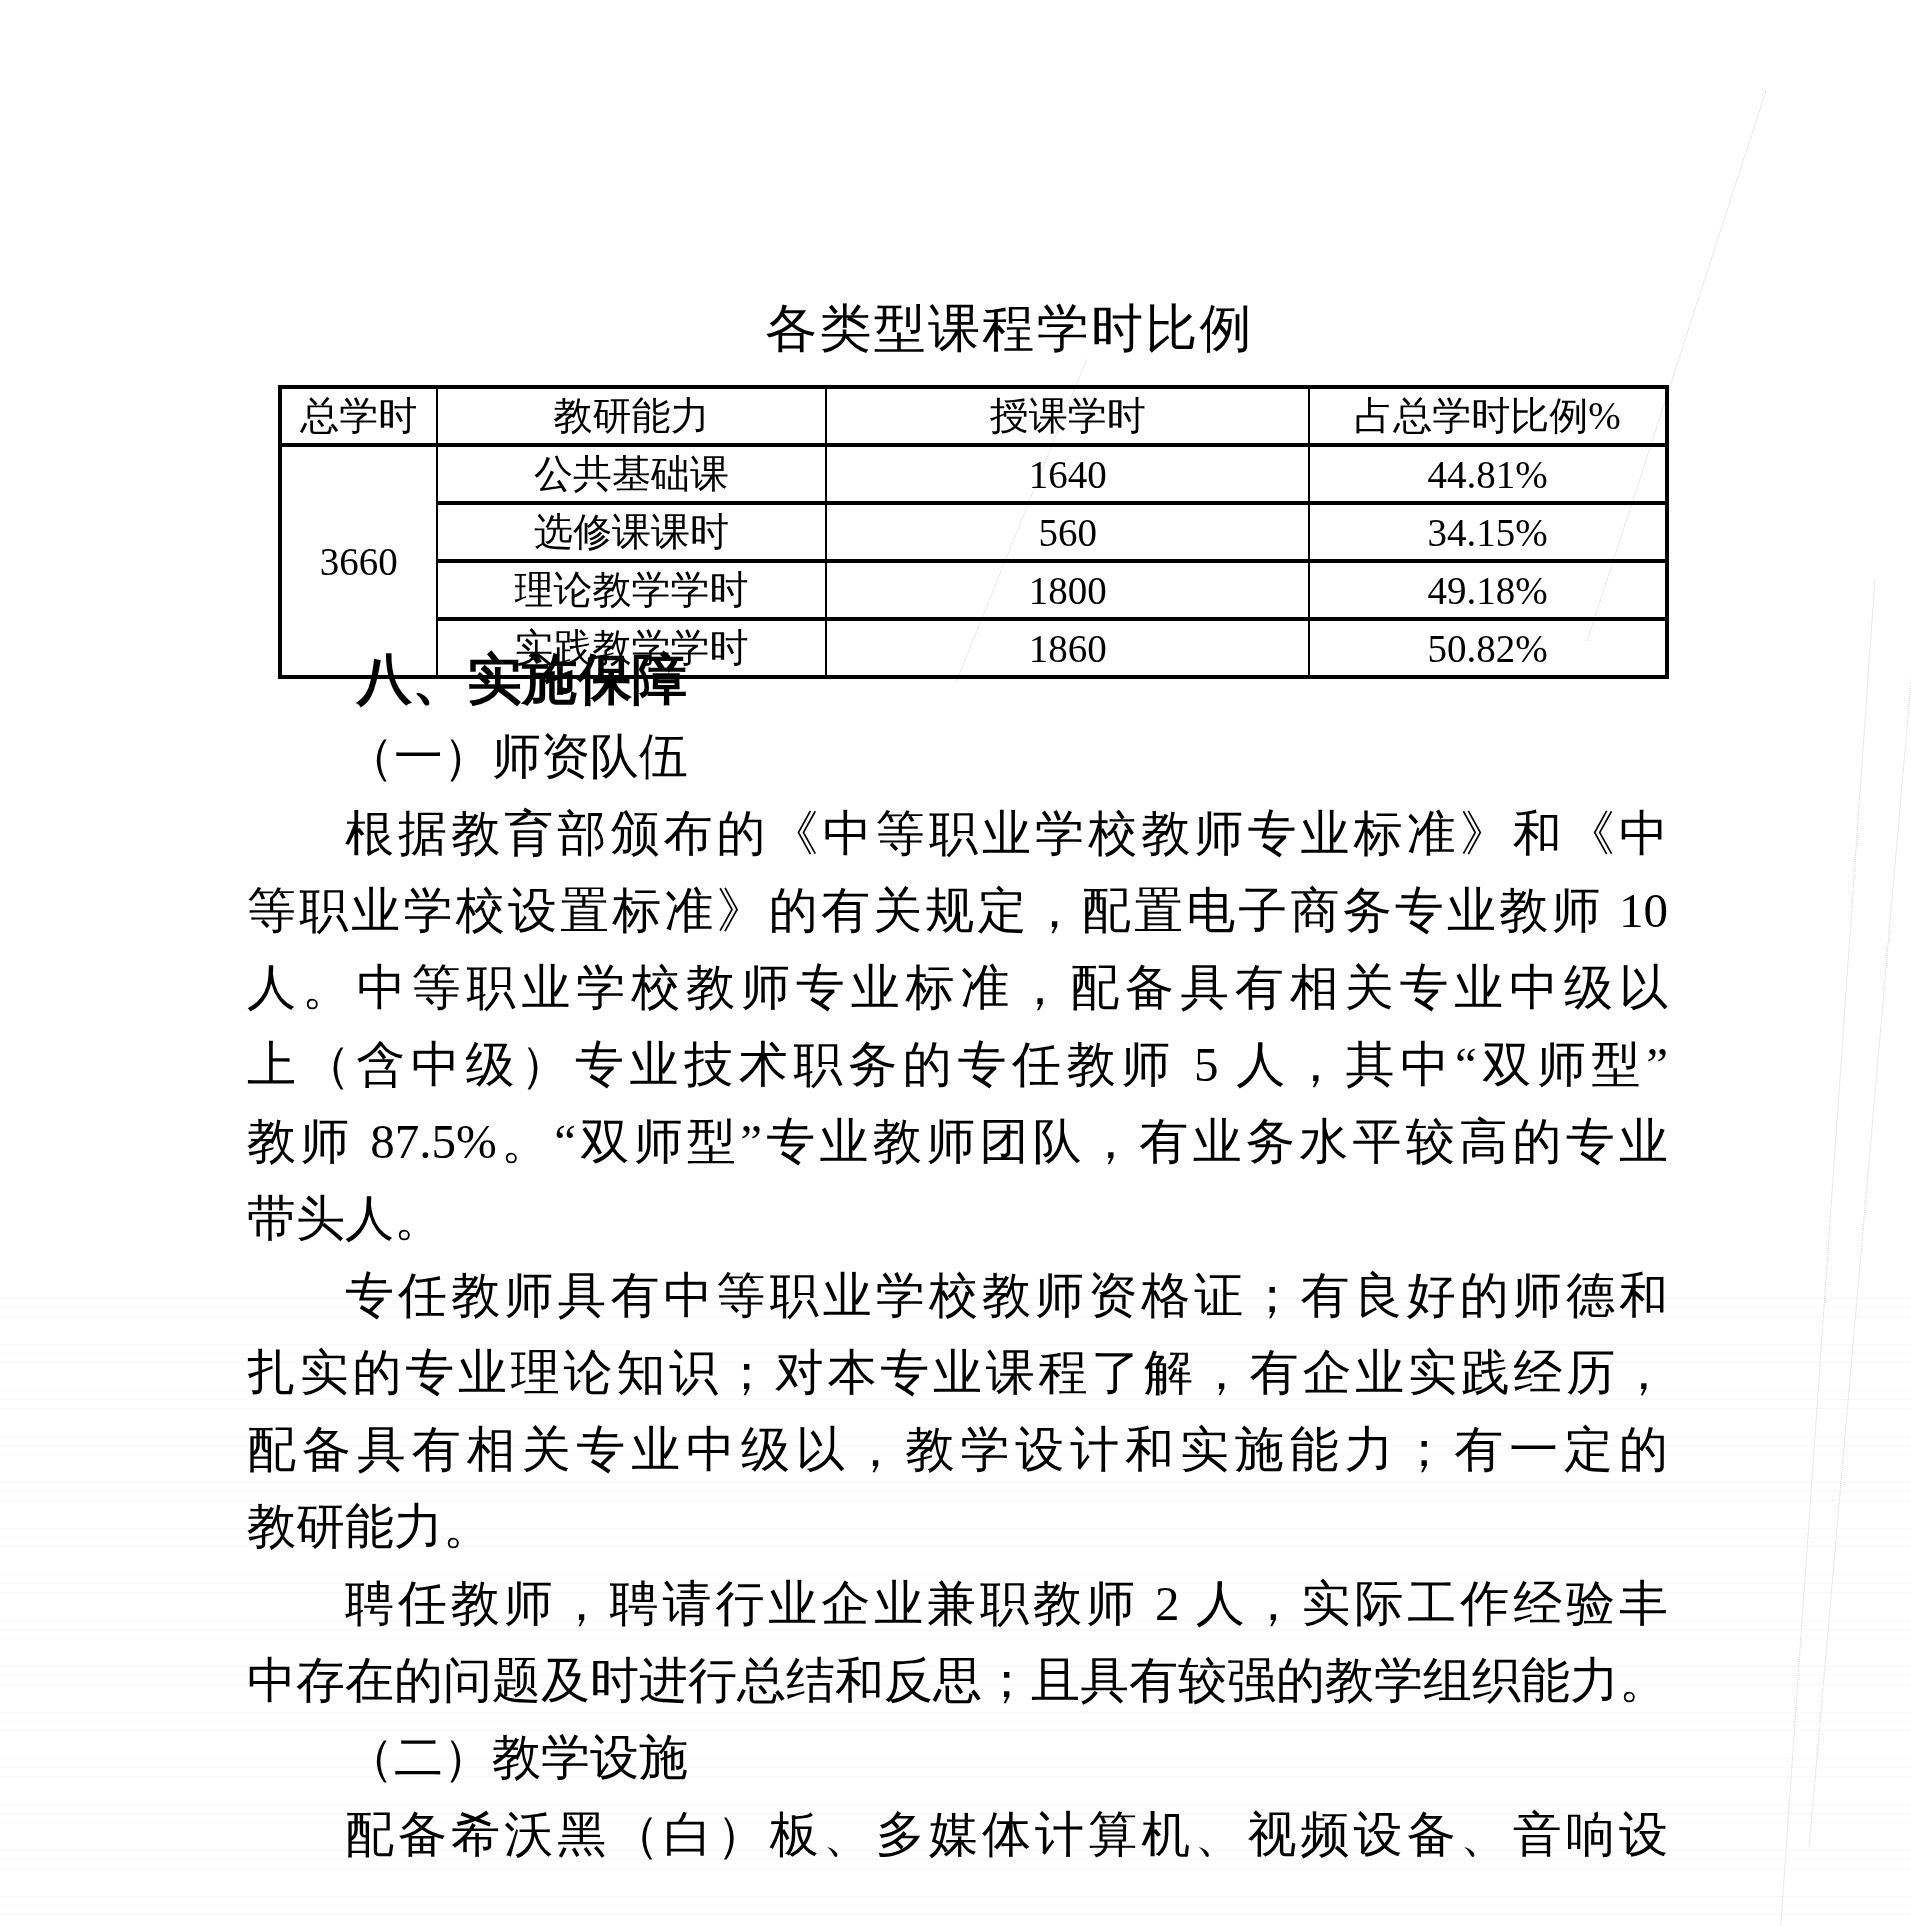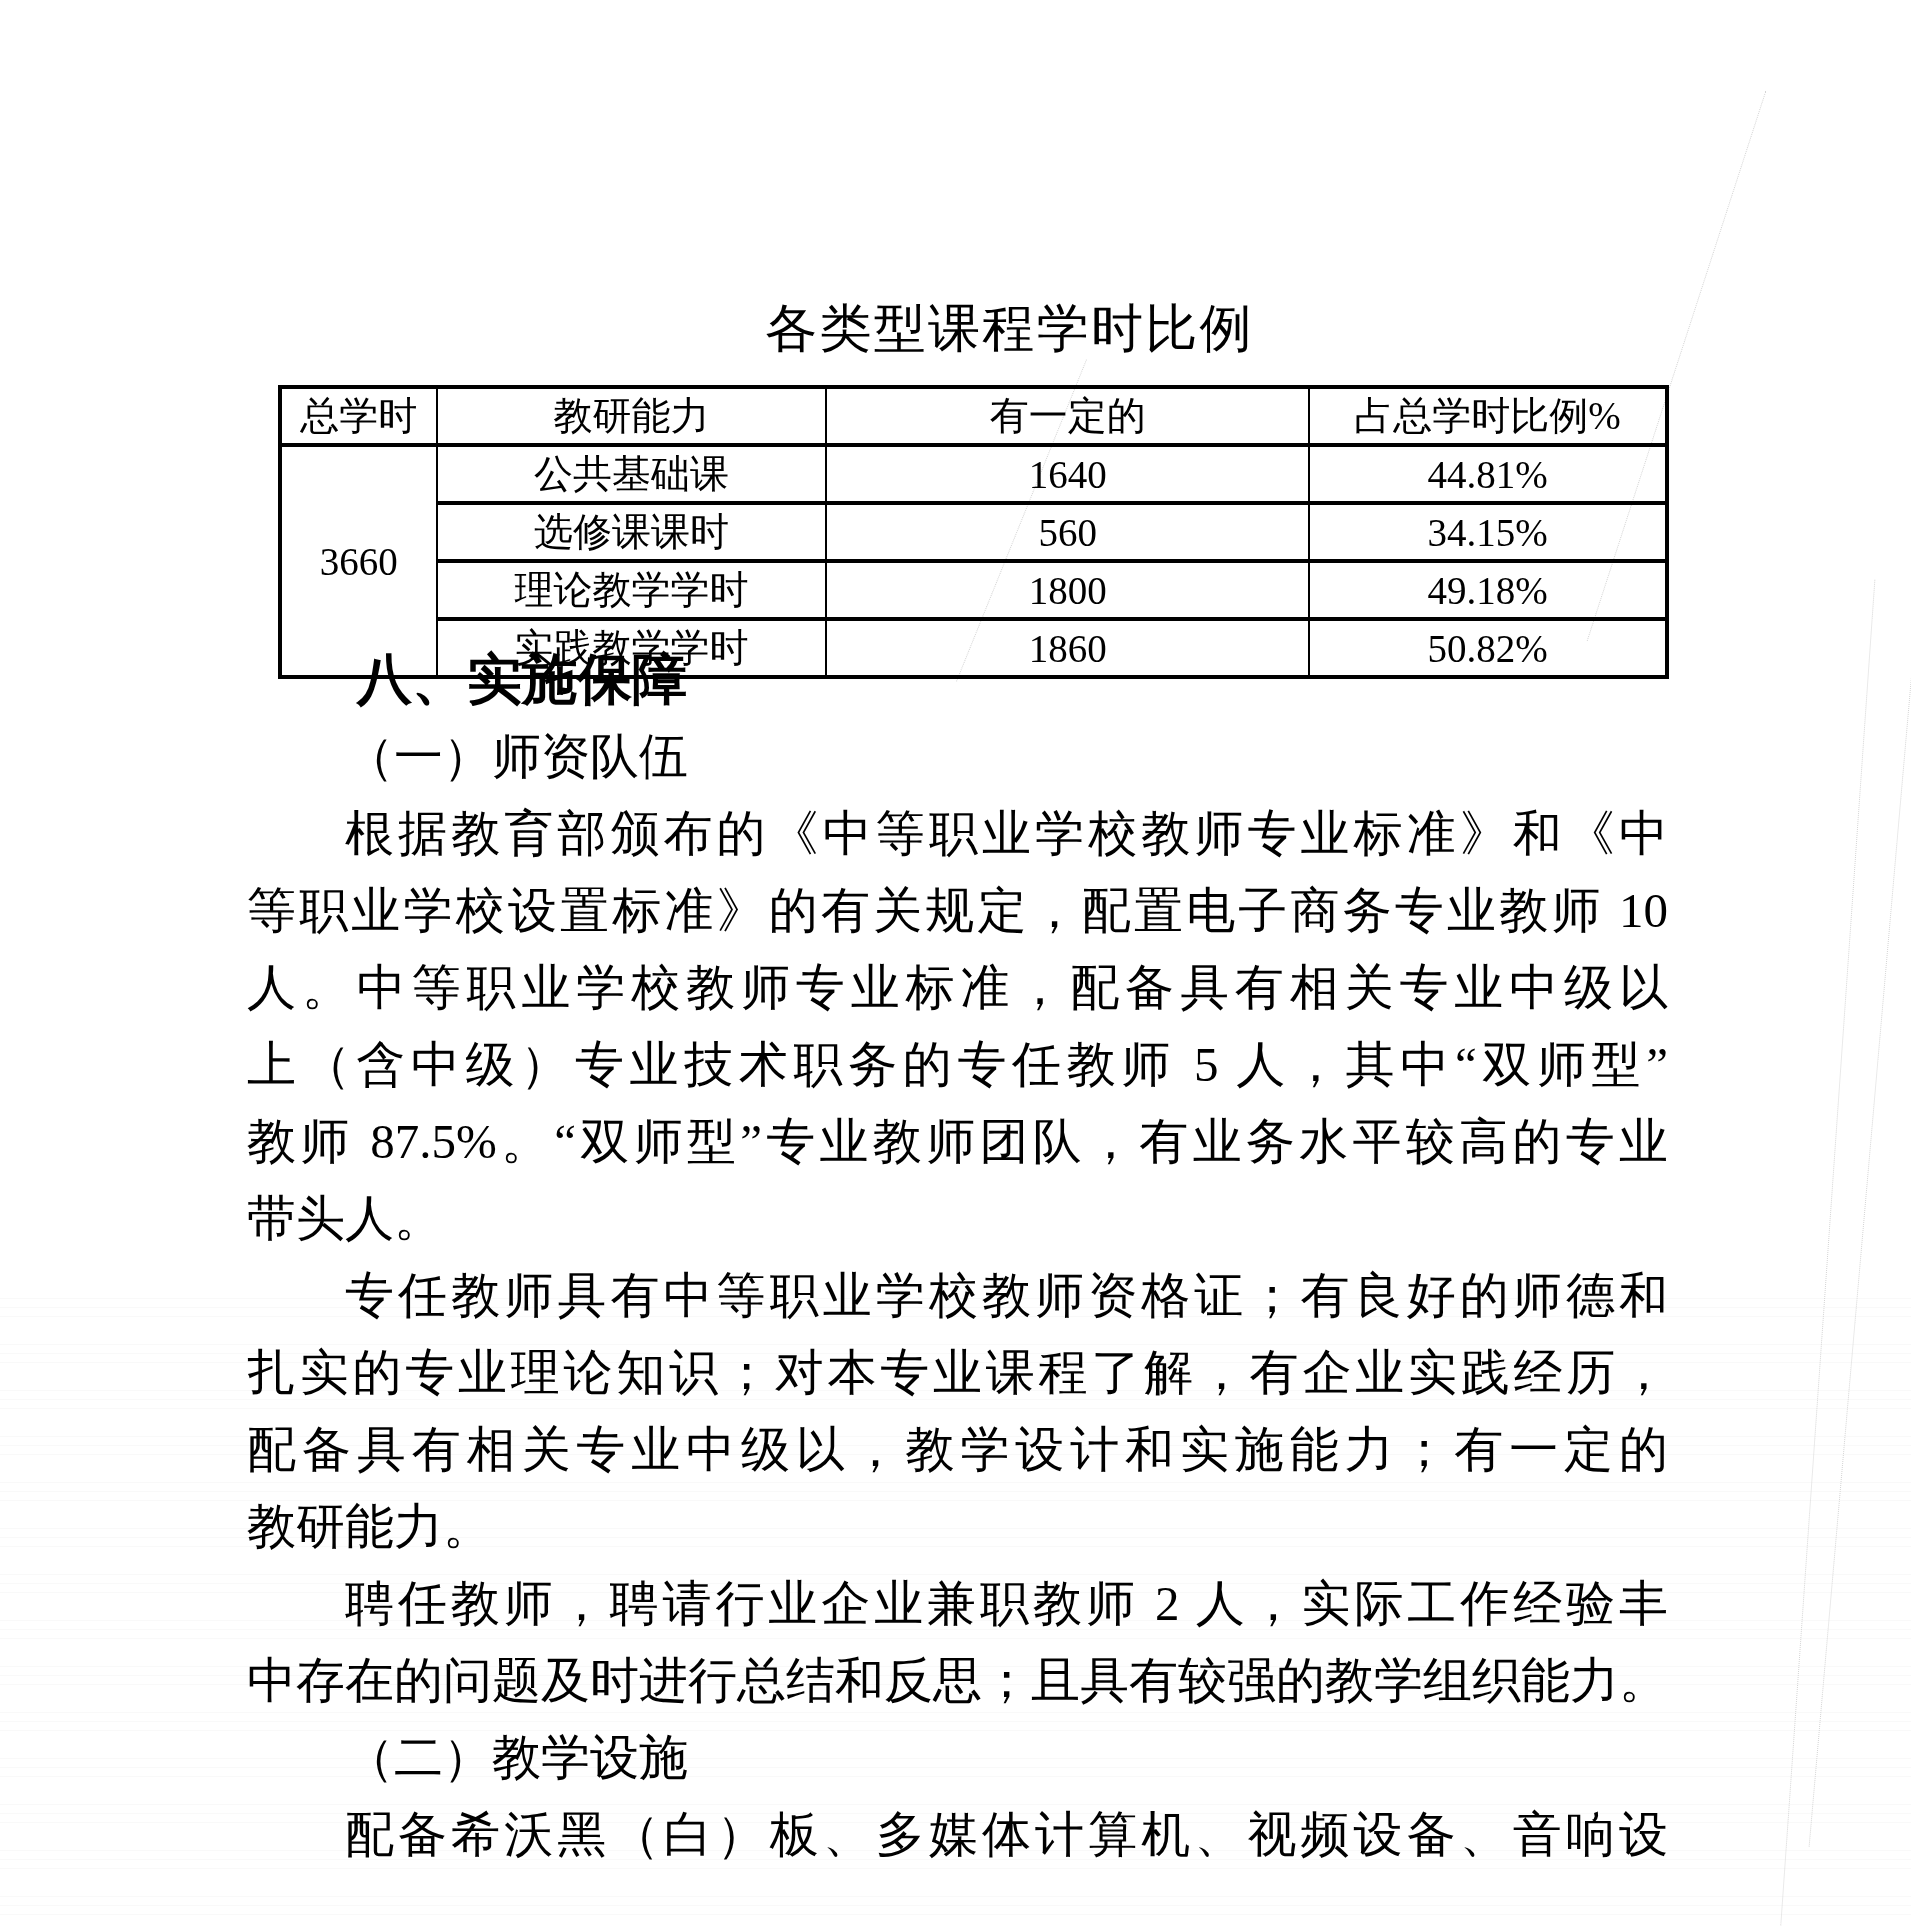--- a/index.html
+++ b/index.html
@@ -111,21 +111,21 @@
     <colgroup>
       <col style="width:11.3%">
       <col style="width:28.1%">
       <col style="width:34.8%">
       <col style="width:25.8%">
     </colgroup>
     <thead>
       <tr>
         <th>总学时</th>
         <th>教研能力</th>
-        <th>有一定的</th>
+        <th>授课学时</th>
         <th>占总学时比例%</th>
       </tr>
     </thead>
     <tbody>
       <tr>
         <td rowspan="4">3660</td>
         <td>公共基础课</td>
         <td>1640</td>
         <td>44.81%</td>
       </tr>

